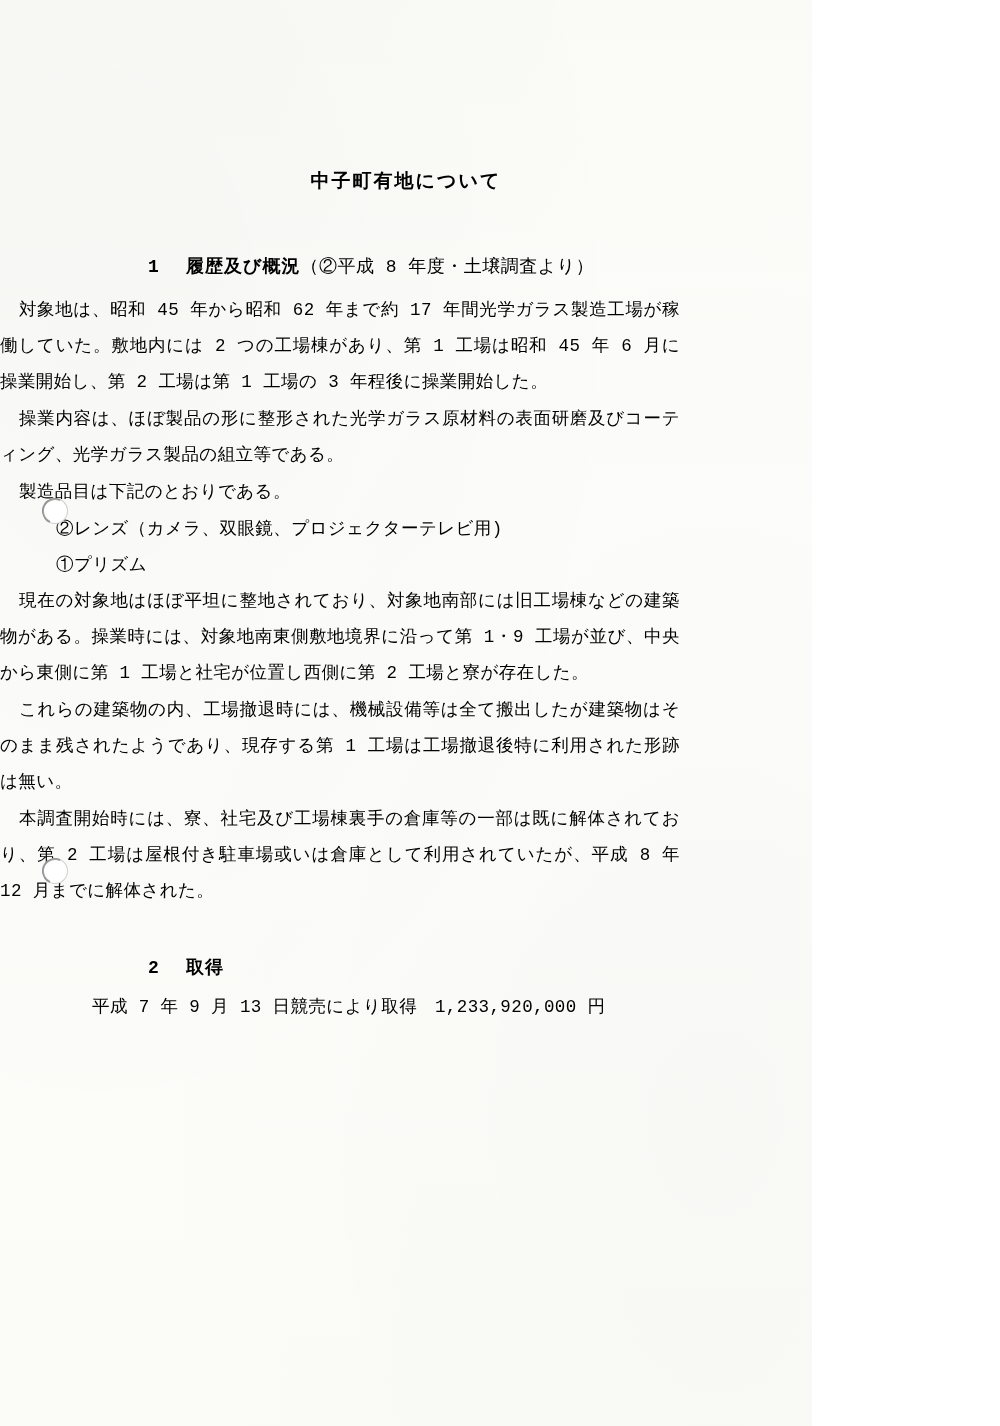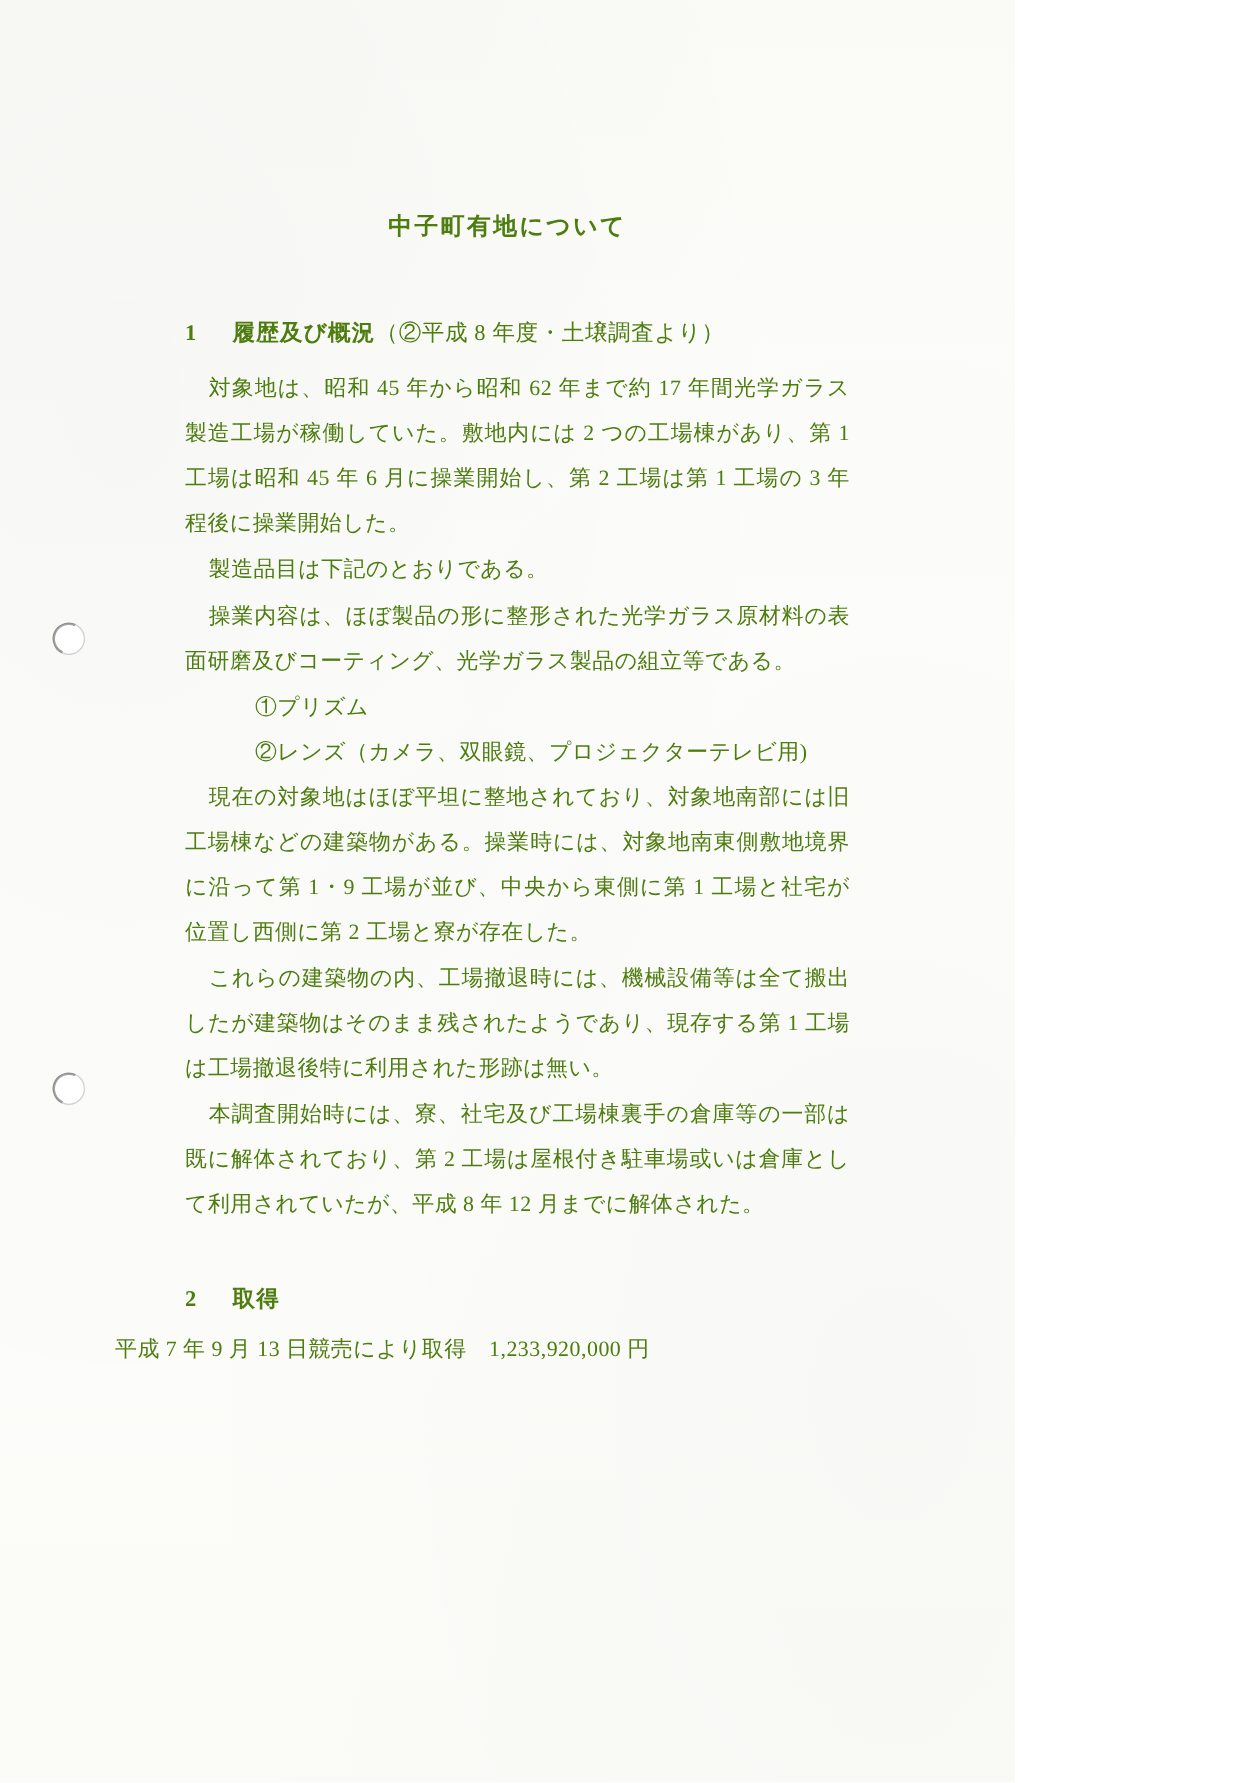--- a/index.html
+++ b/index.html
@@ -6,22 +6,22 @@
     margin: 0;
     padding: 0;
     background: #ffffff;
   }
   .page {
     position: relative;
     width: 812px;
     height: 1426px;
     background: #fdfdfb;
     overflow: hidden;
-    font-family: Liberation Serif, serif;
-    color: #4d7c0f;
+    font-family: Liberation Mono, monospace;
+    color: #000000;
   }
   
   .page::before {
     content: "";
     position: absolute;
     inset: 0;
     background:
       radial-gradient(ellipse at 12% 22%, rgba(0,0,0,0.018), rgba(0,0,0,0) 55%),
       radial-gradient(ellipse at 88% 78%, rgba(0,0,0,0.015), rgba(0,0,0,0) 60%),
       linear-gradient(180deg, rgba(250,250,247,1) 0%, rgba(253,253,251,1) 40%, rgba(251,251,248,1) 100%);
@@ -81,21 +81,20 @@
     font-weight: 700;
     letter-spacing: 1px;
   }
   .section-note {
     font-weight: 400;
     letter-spacing: 0.5px;
     margin-top: 24px;
   }
 
   .body-block {
-    padding-left: 148px;
     padding-right: 132px;
     margin-top: 14px;
   }
   p.para {
     margin: 0 0 1px 0;
     font-size: 17.5px;
     line-height: 36px;
     text-indent: 19px;
     text-align: justify;
     text-justify: inter-ideograph;
@@ -140,24 +139,24 @@
 
     <div class="section">
       <div class="section-heading">
         <span class="section-num">1</span>
         <span class="section-title">履歴及び概況</span>
         <span class="section-note">（②平成 8 年度・土壌調査より）</span>
       </div>
 
       <div class="body-block">
         <p class="para">対象地は、昭和 45 年から昭和 62 年まで約 17 年間光学ガラス製造工場が稼働していた。敷地内には 2 つの工場棟があり、第 1 工場は昭和 45 年 6 月に操業開始し、第 2 工場は第 1 工場の 3 年程後に操業開始した。</p>
+        <p class="para">操業内容は、ほぼ製品の形に整形された光学ガラス原材料の表面研磨及びコーティング、光学ガラス製品の組立等である。</p>
         <p class="para">製造品目は下記のとおりである。</p>
-        <p class="para">操業内容は、ほぼ製品の形に整形された光学ガラス原材料の表面研磨及びコーティング、光学ガラス製品の組立等である。</p>
+        <p class="item">②レンズ（カメラ、双眼鏡、プロジェクターテレビ用)</p>
         <p class="item">①プリズム</p>
-        <p class="item">②レンズ（カメラ、双眼鏡、プロジェクターテレビ用)</p>
         <p class="para">現在の対象地はほぼ平坦に整地されており、対象地南部には旧工場棟などの建築物がある。操業時には、対象地南東側敷地境界に沿って第 1・9 工場が並び、中央から東側に第 1 工場と社宅が位置し西側に第 2 工場と寮が存在した。</p>
         <p class="para">これらの建築物の内、工場撤退時には、機械設備等は全て搬出したが建築物はそのまま残されたようであり、現存する第 1 工場は工場撤退後特に利用された形跡は無い。</p>
         <p class="para">本調査開始時には、寮、社宅及び工場棟裏手の倉庫等の一部は既に解体されており、第 2 工場は屋根付き駐車場或いは倉庫として利用されていたが、平成 8 年 12 月までに解体された。</p>
       </div>
     </div>
 
     <div class="section" style="margin-top:46px;">
       <div class="section-heading">
         <span class="section-num">2</span>
         <span class="section-title">取得</span>

